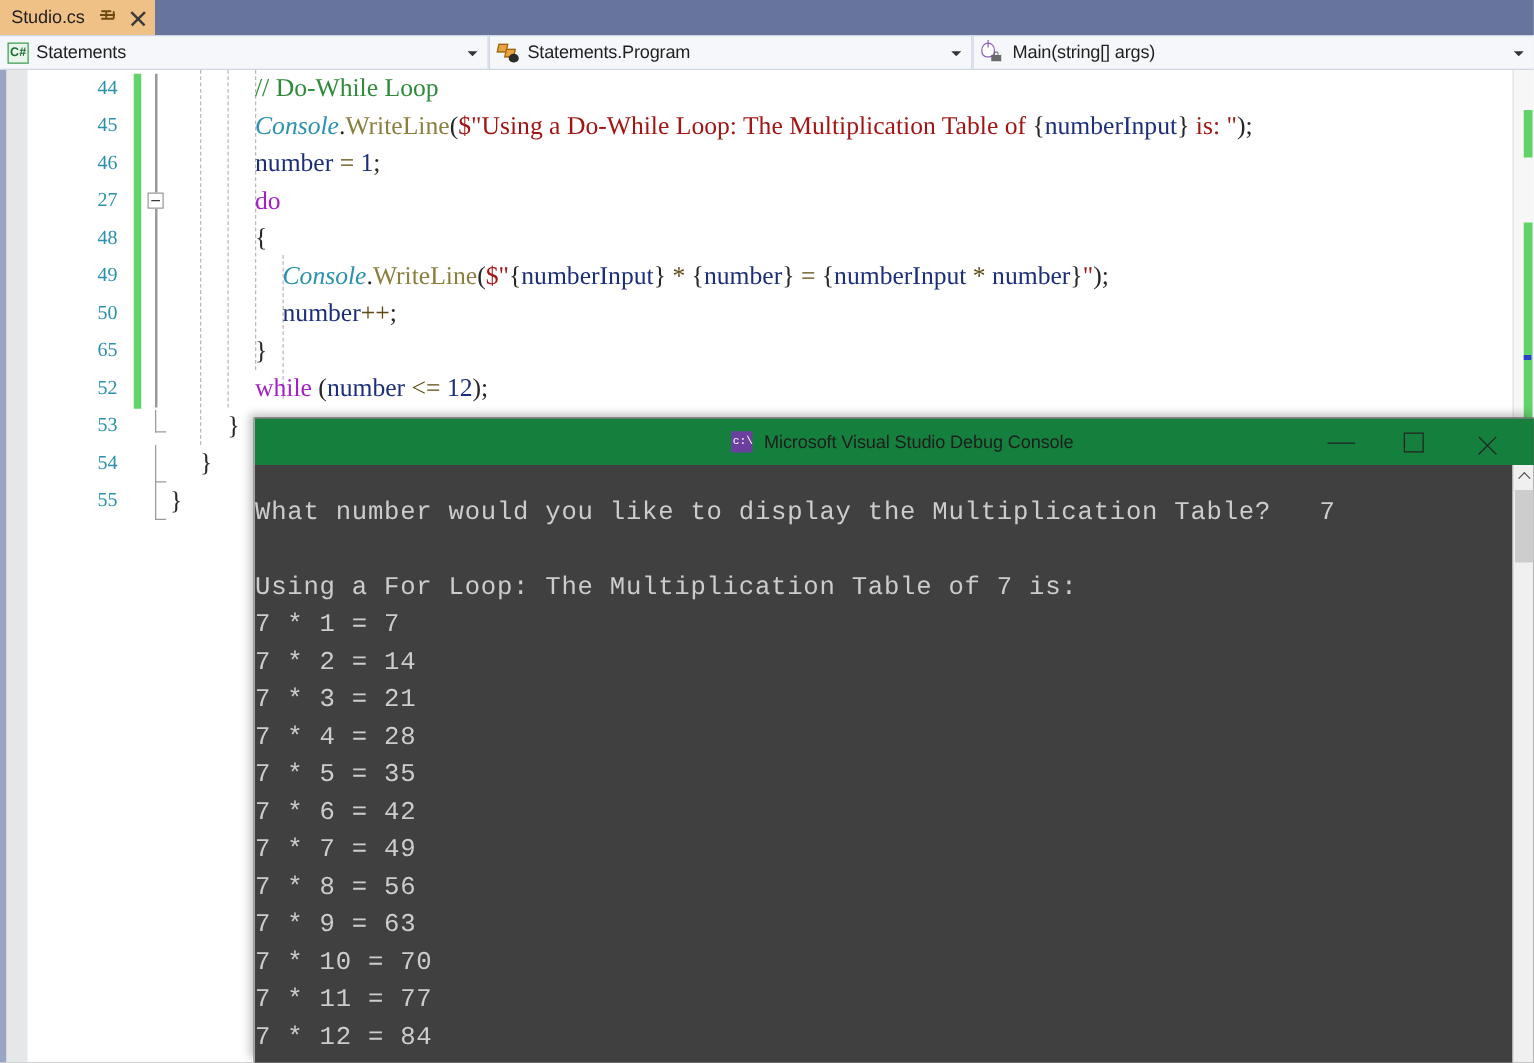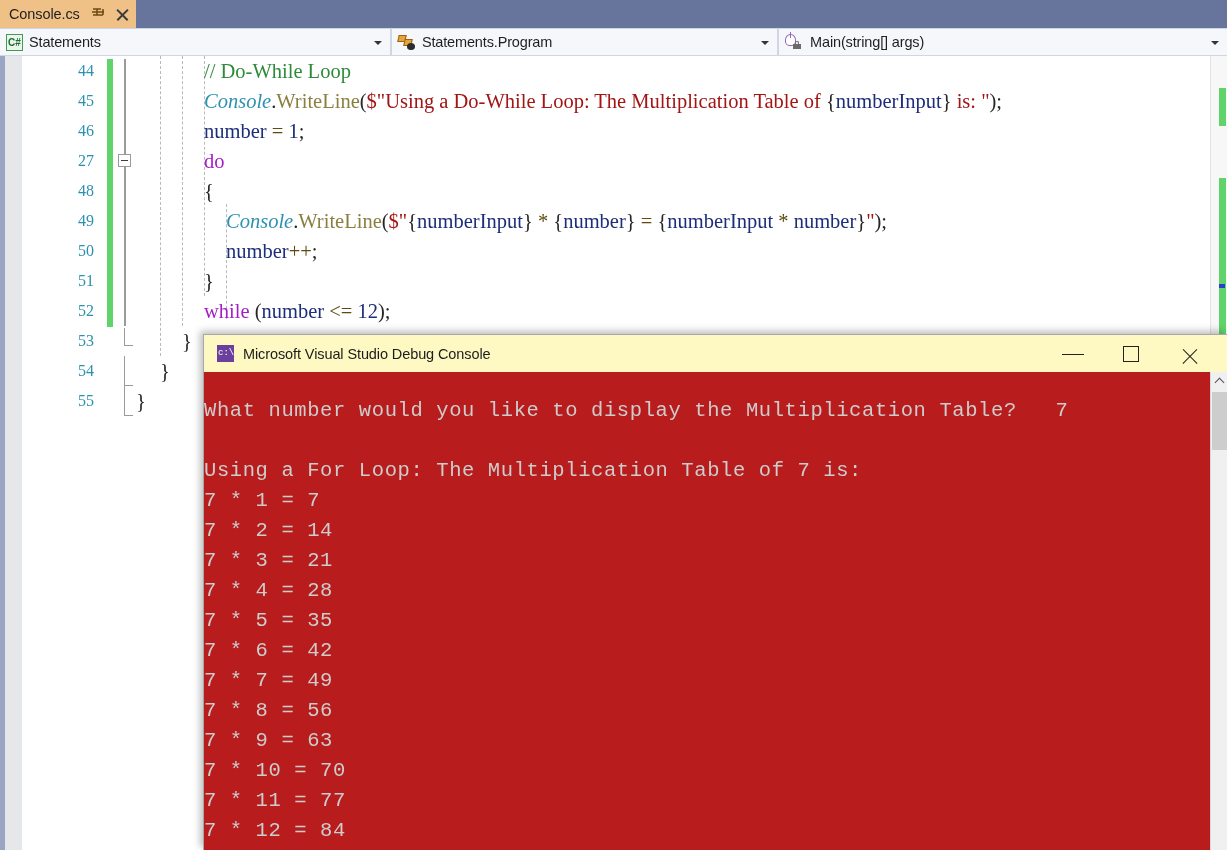--- a/index.html
+++ b/index.html
@@ -314,23 +314,24 @@
     box-shadow: -3px -3px 7px rgba(0,0,0,0.25);
     border: 1px solid #a8a8a8;
     border-bottom: none;
     border-right: none;
     box-sizing: border-box;
   }
   #console-titlebar {
     position: absolute;
     left: 0; top: 0;
     width: 1023px; height: 37px;
-    background: #fef9c3;
+    background: #15803d;
     display: flex;
     align-items: center;
+    justify-content: center;
   }
   #console-icon {
     margin-left: 13px;
     width: 17px; height: 17px;
     background: #6a3f9e;
     position: relative;
     flex: none;
   }
   #console-icon::after {
     content: "c:\\";
@@ -378,21 +379,21 @@
     background: #222;
   }
   .wbtn .cx::before { transform: rotate(45deg); }
   .wbtn .cx::after  { transform: rotate(-45deg); }
 
   #console-body {
     position: absolute;
     left: 0; top: 37px;
     width: 1006px;
     height: 479px;
-    background: #b91c1c;
+    background: #404040;
     overflow: hidden;
   }
   #console-text {
     font-family: "Liberation Mono", monospace;
     font-size: 20.5px;
     line-height: 30px;
     color: #cccccc;
     white-space: pre;
     padding: 3px 0 0 0px;
     letter-spacing: 0.6px;
@@ -425,21 +426,21 @@
     width: 15px; height: 58px;
     background: #cdcdcd;
   }
 </style>
 </head>
 <body>
 
 <div id="tabstrip">
   <div id="tabstrip-fill"></div>
   <div class="doc-tab">
-    <span class="doc-tab-label">Console.cs</span>
+    <span class="doc-tab-label">Studio.cs</span>
     <span class="tab-pin">
       <svg width="14" height="16" viewBox="0 0 14 16" aria-hidden="true">
         <path d="M2 3 H10 M6 3 V9 M2 9 H12 M12 3 V9" stroke="#6b4a12" stroke-width="1.5" fill="none"></path>
         <path d="M1 6 H13" stroke="#6b4a12" stroke-width="1.5" fill="none"></path>
       </svg>
     </span>
     <span class="tab-close glyph-x"></span>
   </div>
 </div>
 
@@ -479,21 +480,21 @@
   <div id="editor-leftedge"></div>
 
   <div id="linenumbers">
       <div>44</div>
       <div>45</div>
       <div>46</div>
       <div>27</div>
       <div>48</div>
       <div>49</div>
       <div>50</div>
-      <div>51</div>
+      <div>65</div>
       <div>52</div>
       <div>53</div>
       <div>54</div>
       <div>55</div>
     </div>
 
   <div id="changebar"></div>
   <div id="outline-line"></div>
   <div class="outline-box" style="top:98px;"></div>
 

